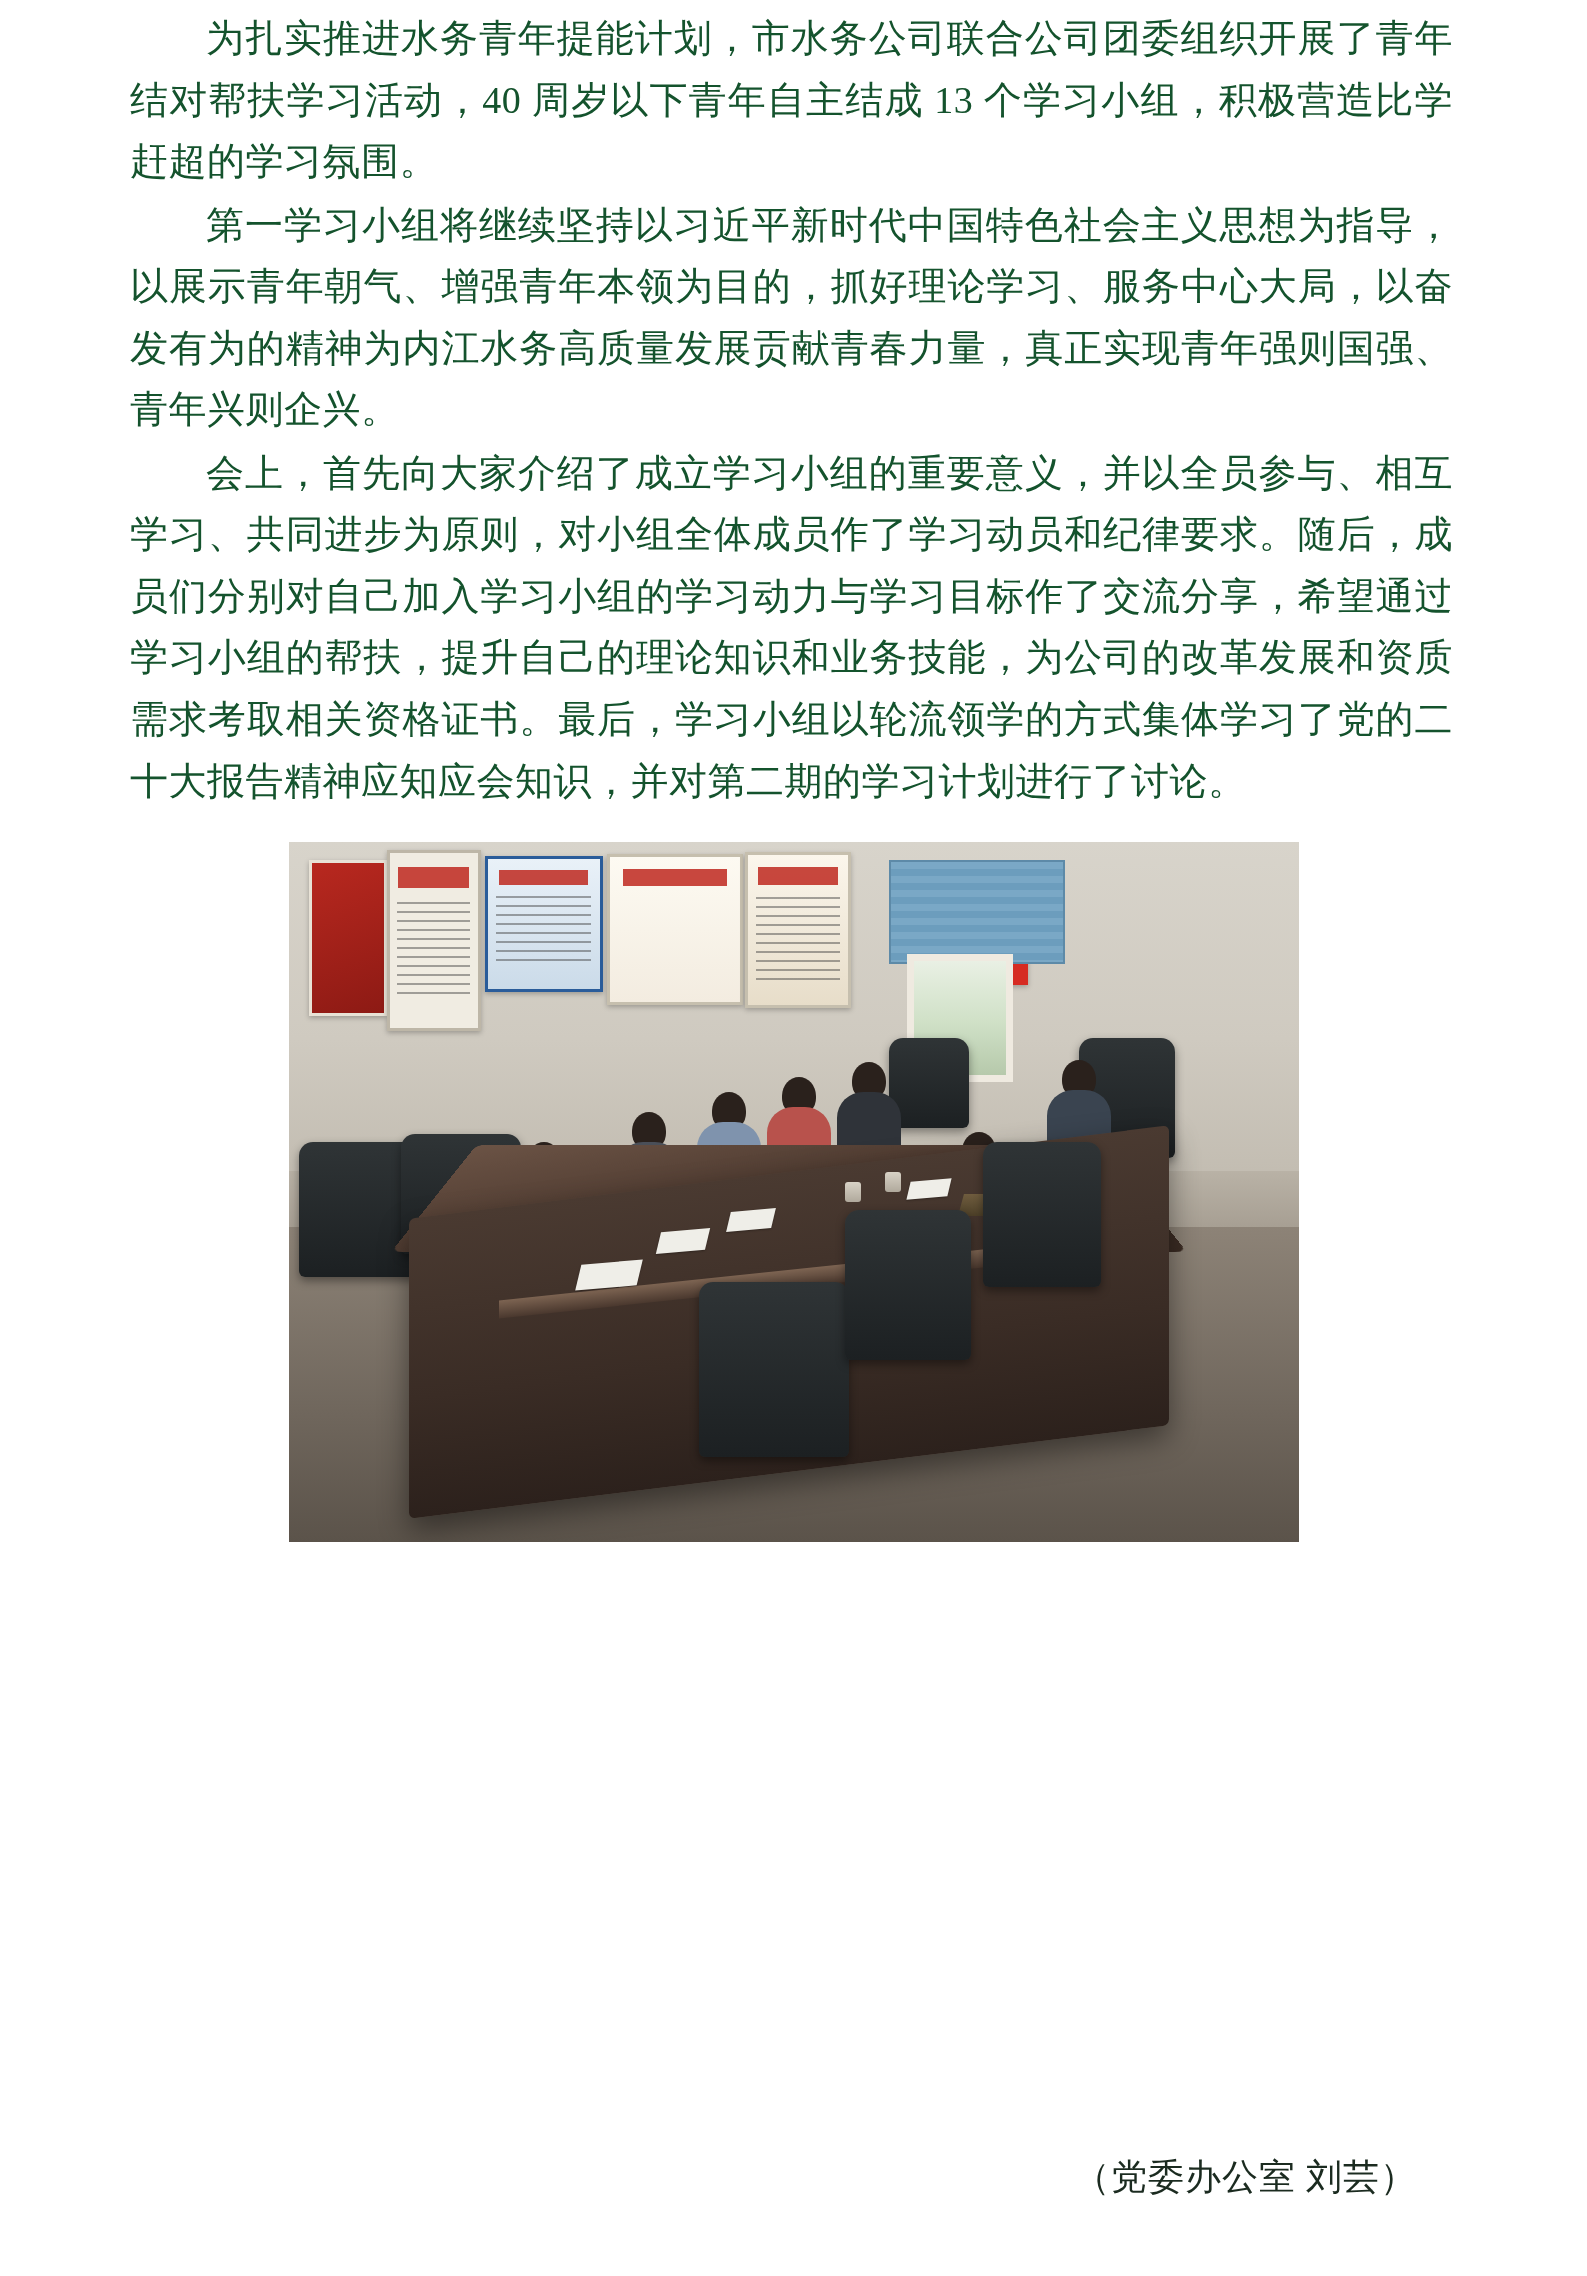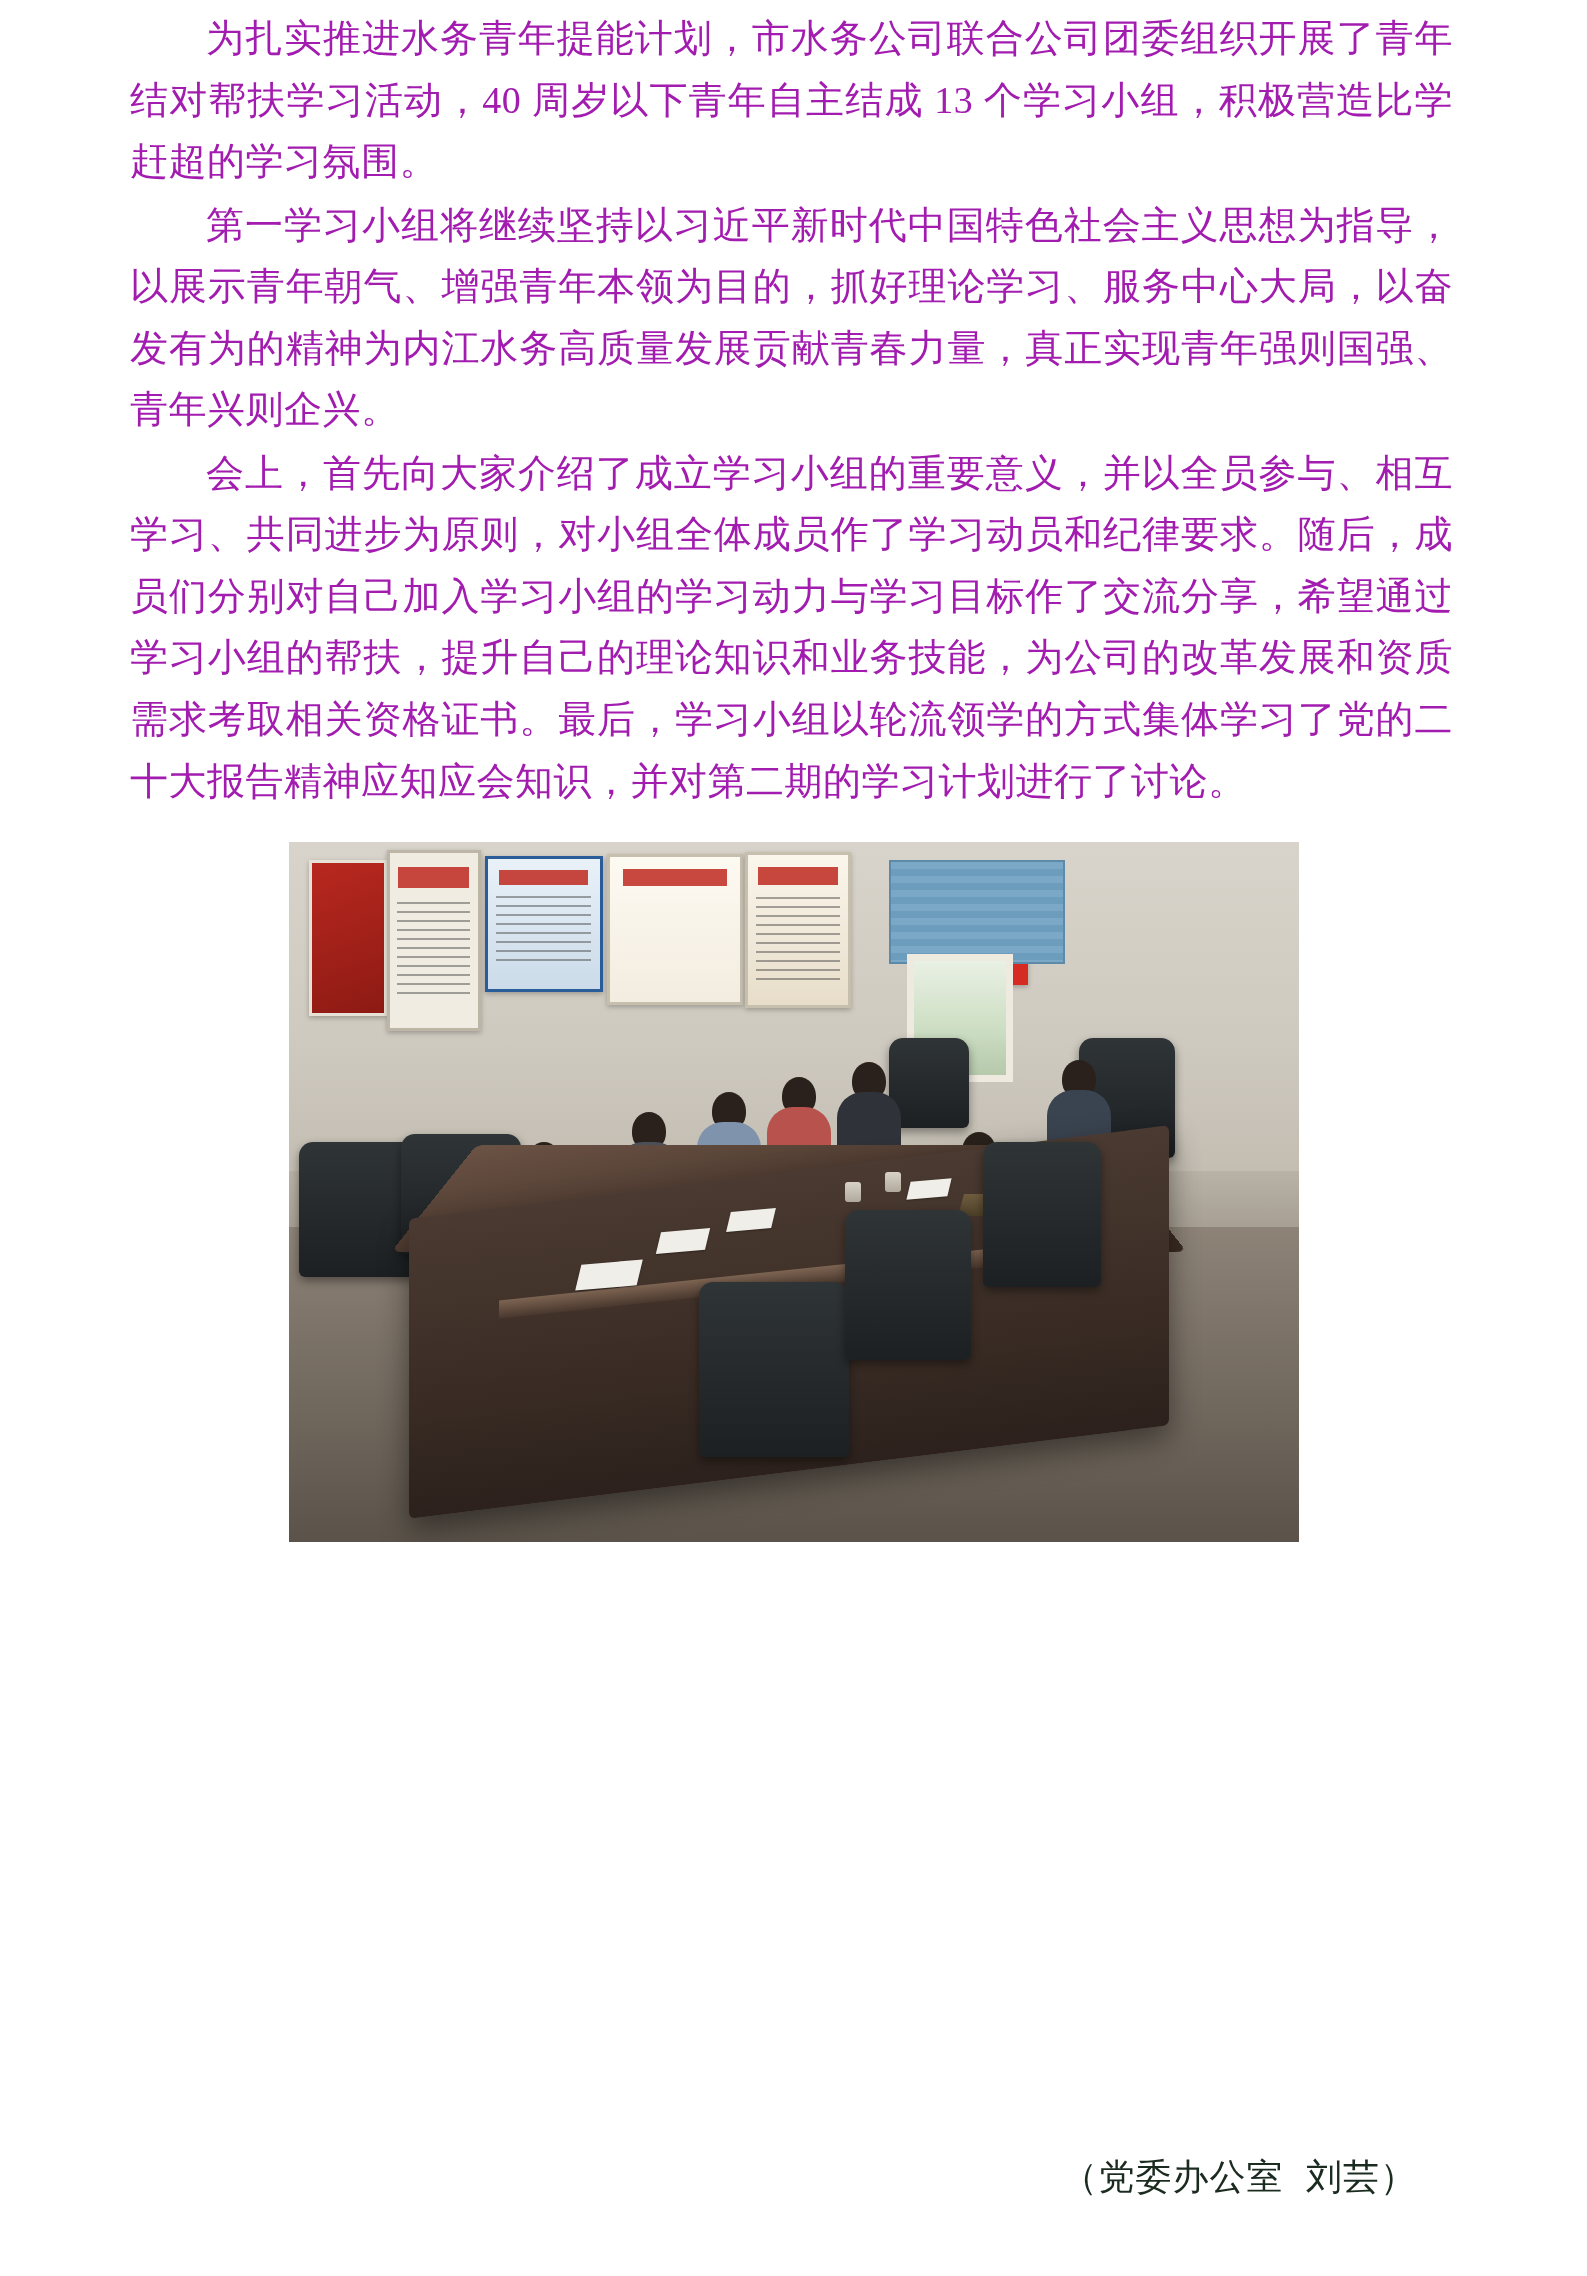--- a/index.html
+++ b/index.html
@@ -16,21 +16,21 @@
     box-sizing: border-box;
     padding: 0 130px;
     font-family: "Liberation Serif", "DejaVu Serif", serif;
   }
   .body-text {
     padding-top: 8px;
   }
   .para {
     font-size: 38px;
     line-height: 1.62;
-    color: #a21caf;
+    color: #14532d;
     text-align: justify;
     text-justify: inter-ideograph;
     text-indent: 2em;
     margin: 0 4px 2px 0;
     letter-spacing: 0.5px;
     font-family: "Liberation Serif", "DejaVu Serif", serif;
   }
   .photo-wrap {
     margin-top: 30px;
     display: flex;
@@ -173,21 +173,21 @@
   }
   .cup.u1 { left: 596px; top: 330px; }
   .cup.u2 { left: 556px; top: 340px; }
   .signature {
     position: absolute;
     right: 170px;
     bottom: 74px;
     font-size: 36px;
     color: #1b2b20;
     letter-spacing: 1px;
-    font-family: Liberation Mono, monospace;
+    font-family: Liberation Serif, serif;
   }
 </style>
 </head>
 <body>
 
 <div class="page">
 
   <div class="body-text">
     <p class="para">为扎实推进水务青年提能计划，市水务公司联合公司团委组织开展了青年结对帮扶学习活动，40 周岁以下青年自主结成 13 个学习小组，积极营造比学赶超的学习氛围。</p>
     <p class="para">第一学习小组将继续坚持以习近平新时代中国特色社会主义思想为指导，以展示青年朝气、增强青年本领为目的，抓好理论学习、服务中心大局，以奋发有为的精神为内江水务高质量发展贡献青春力量，真正实现青年强则国强、青年兴则企兴。</p>

